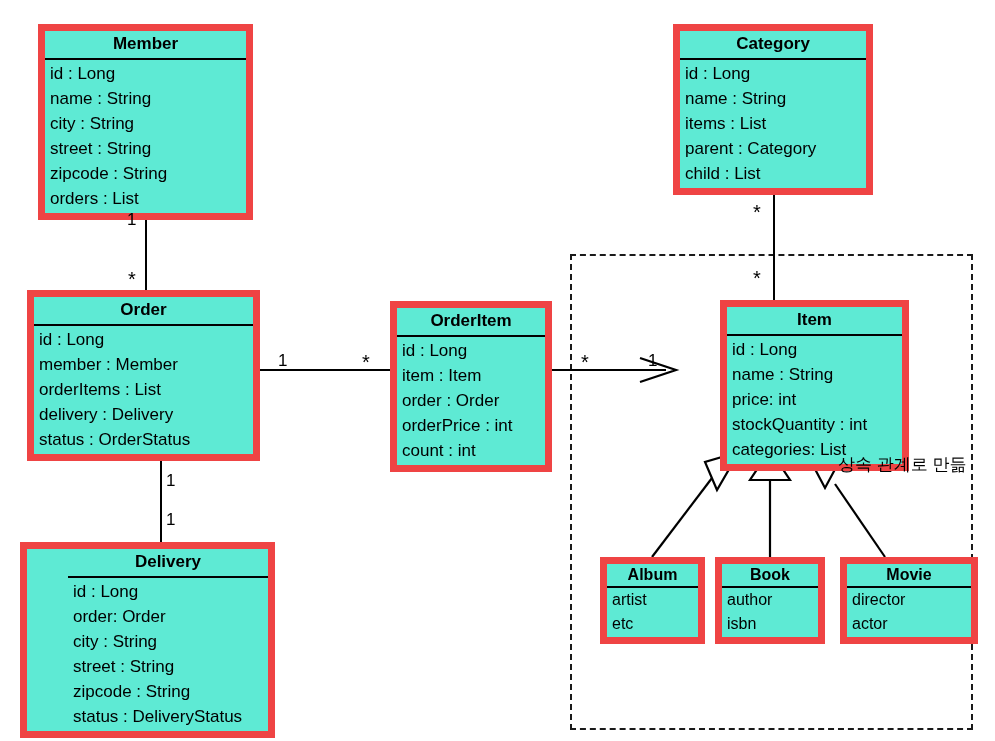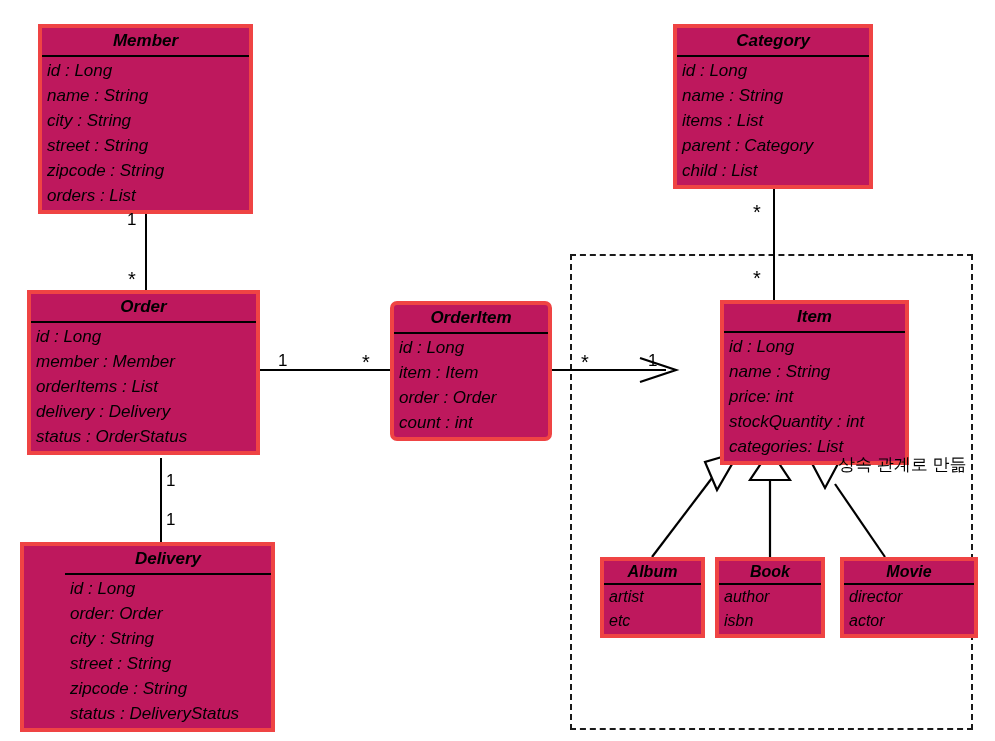--- a/index.html
+++ b/index.html
@@ -15,24 +15,23 @@
     position: relative;
     width: 995px;
     height: 741px;
     background: #ffffff;
     overflow: hidden;
   }
   
   .uml-class {
     position: absolute;
     box-sizing: border-box;
-    border: 4px solid #ef4444;
-    background: #be185d;
+    border: 7px solid #ef4444;
+    background: #5eead4;
     z-index: 5;
-    font-style: italic;
   }
   .uml-title {
     box-sizing: border-box;
     text-align: center;
     font-weight: bold;
     font-size: 17px;
     line-height: 24px;
     padding: 1px 4px 2px 4px;
     border-bottom: 2px solid #000000;
     color: #000000;
@@ -197,26 +196,27 @@
     <div class="uml-attrs">
       <div class="uml-attr">id : Long</div>
       <div class="uml-attr">order: Order</div>
       <div class="uml-attr">city : String</div>
       <div class="uml-attr">street : String</div>
       <div class="uml-attr">zipcode : String</div>
       <div class="uml-attr">status : DeliveryStatus</div>
     </div>
   </div>
 
-  <div class="uml-class" style="left:390px; top:301px; width:162px;border-radius:7px;">
+  <div class="uml-class" style="left:390px; top:301px; width:162px;">
     <div class="uml-title">OrderItem</div>
     <div class="uml-attrs">
       <div class="uml-attr">id : Long</div>
       <div class="uml-attr">item : Item</div>
       <div class="uml-attr">order : Order</div>
+      <div class="uml-attr">orderPrice : int</div>
       <div class="uml-attr">count : int</div>
     </div>
   </div>
 
   <div class="uml-class" style="left:673px; top:24px; width:200px;">
     <div class="uml-title">Category</div>
     <div class="uml-attrs">
       <div class="uml-attr">id : Long</div>
       <div class="uml-attr">name : String</div>
       <div class="uml-attr">items : List</div>

